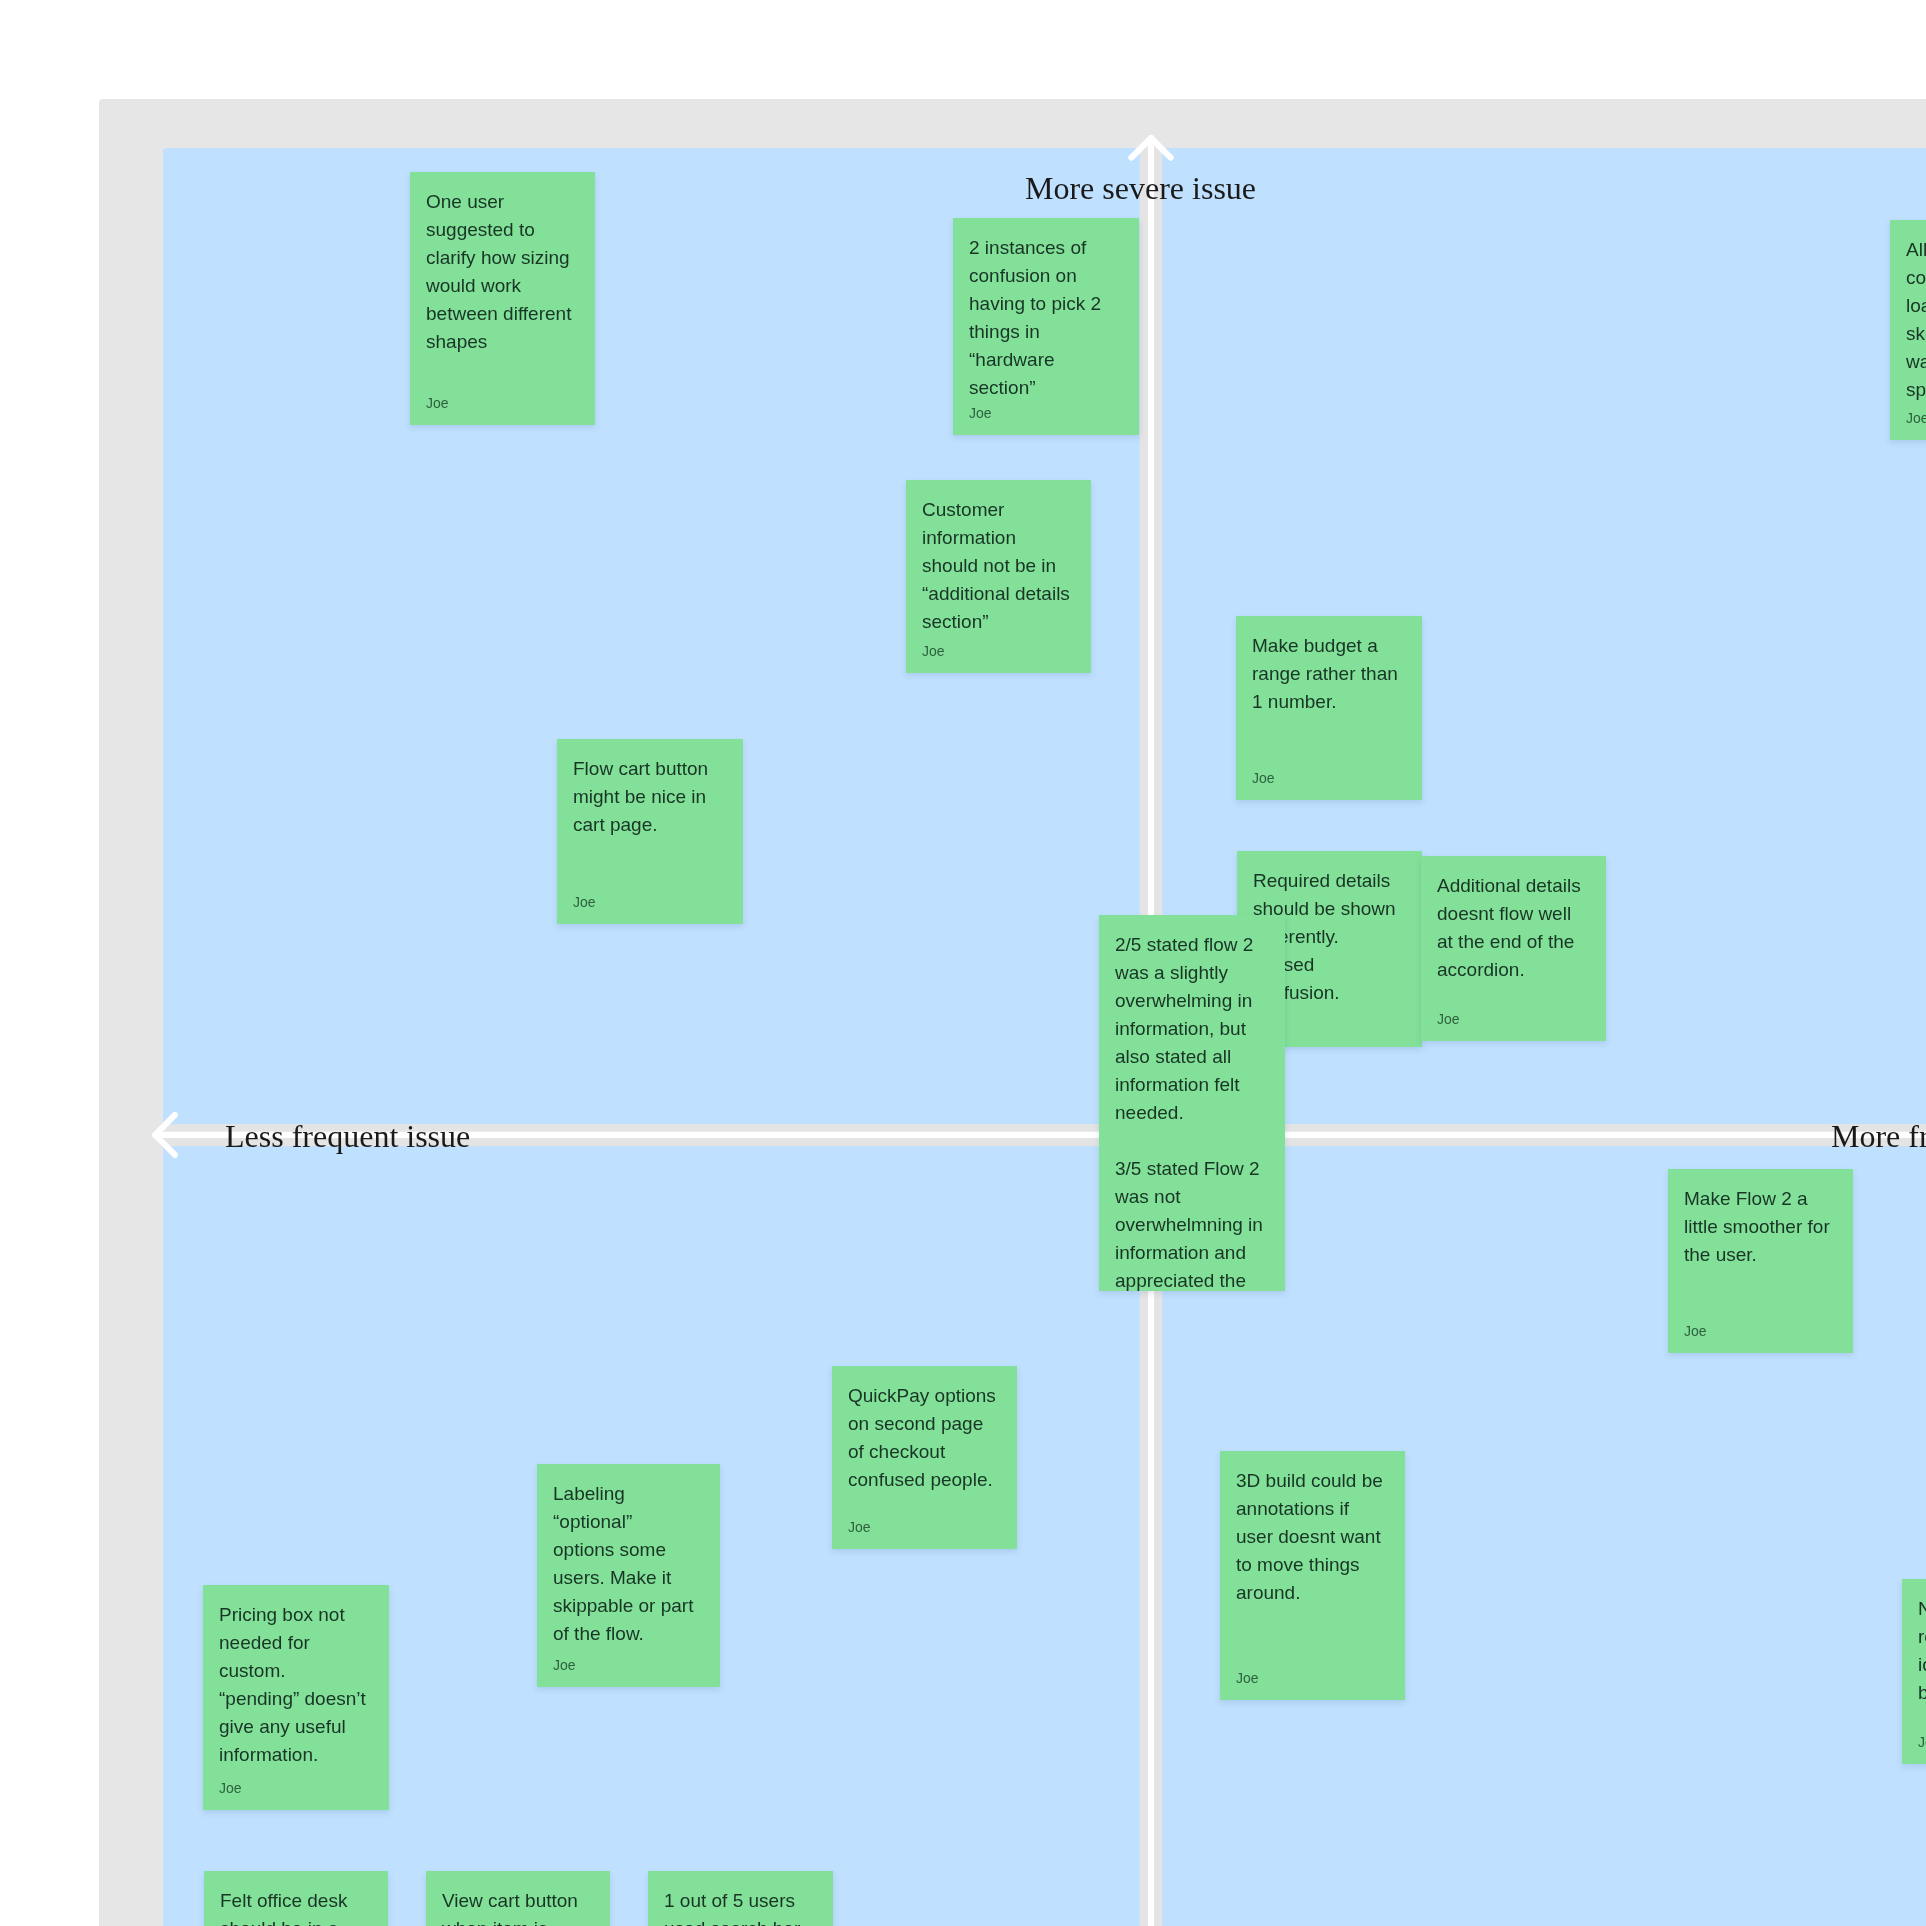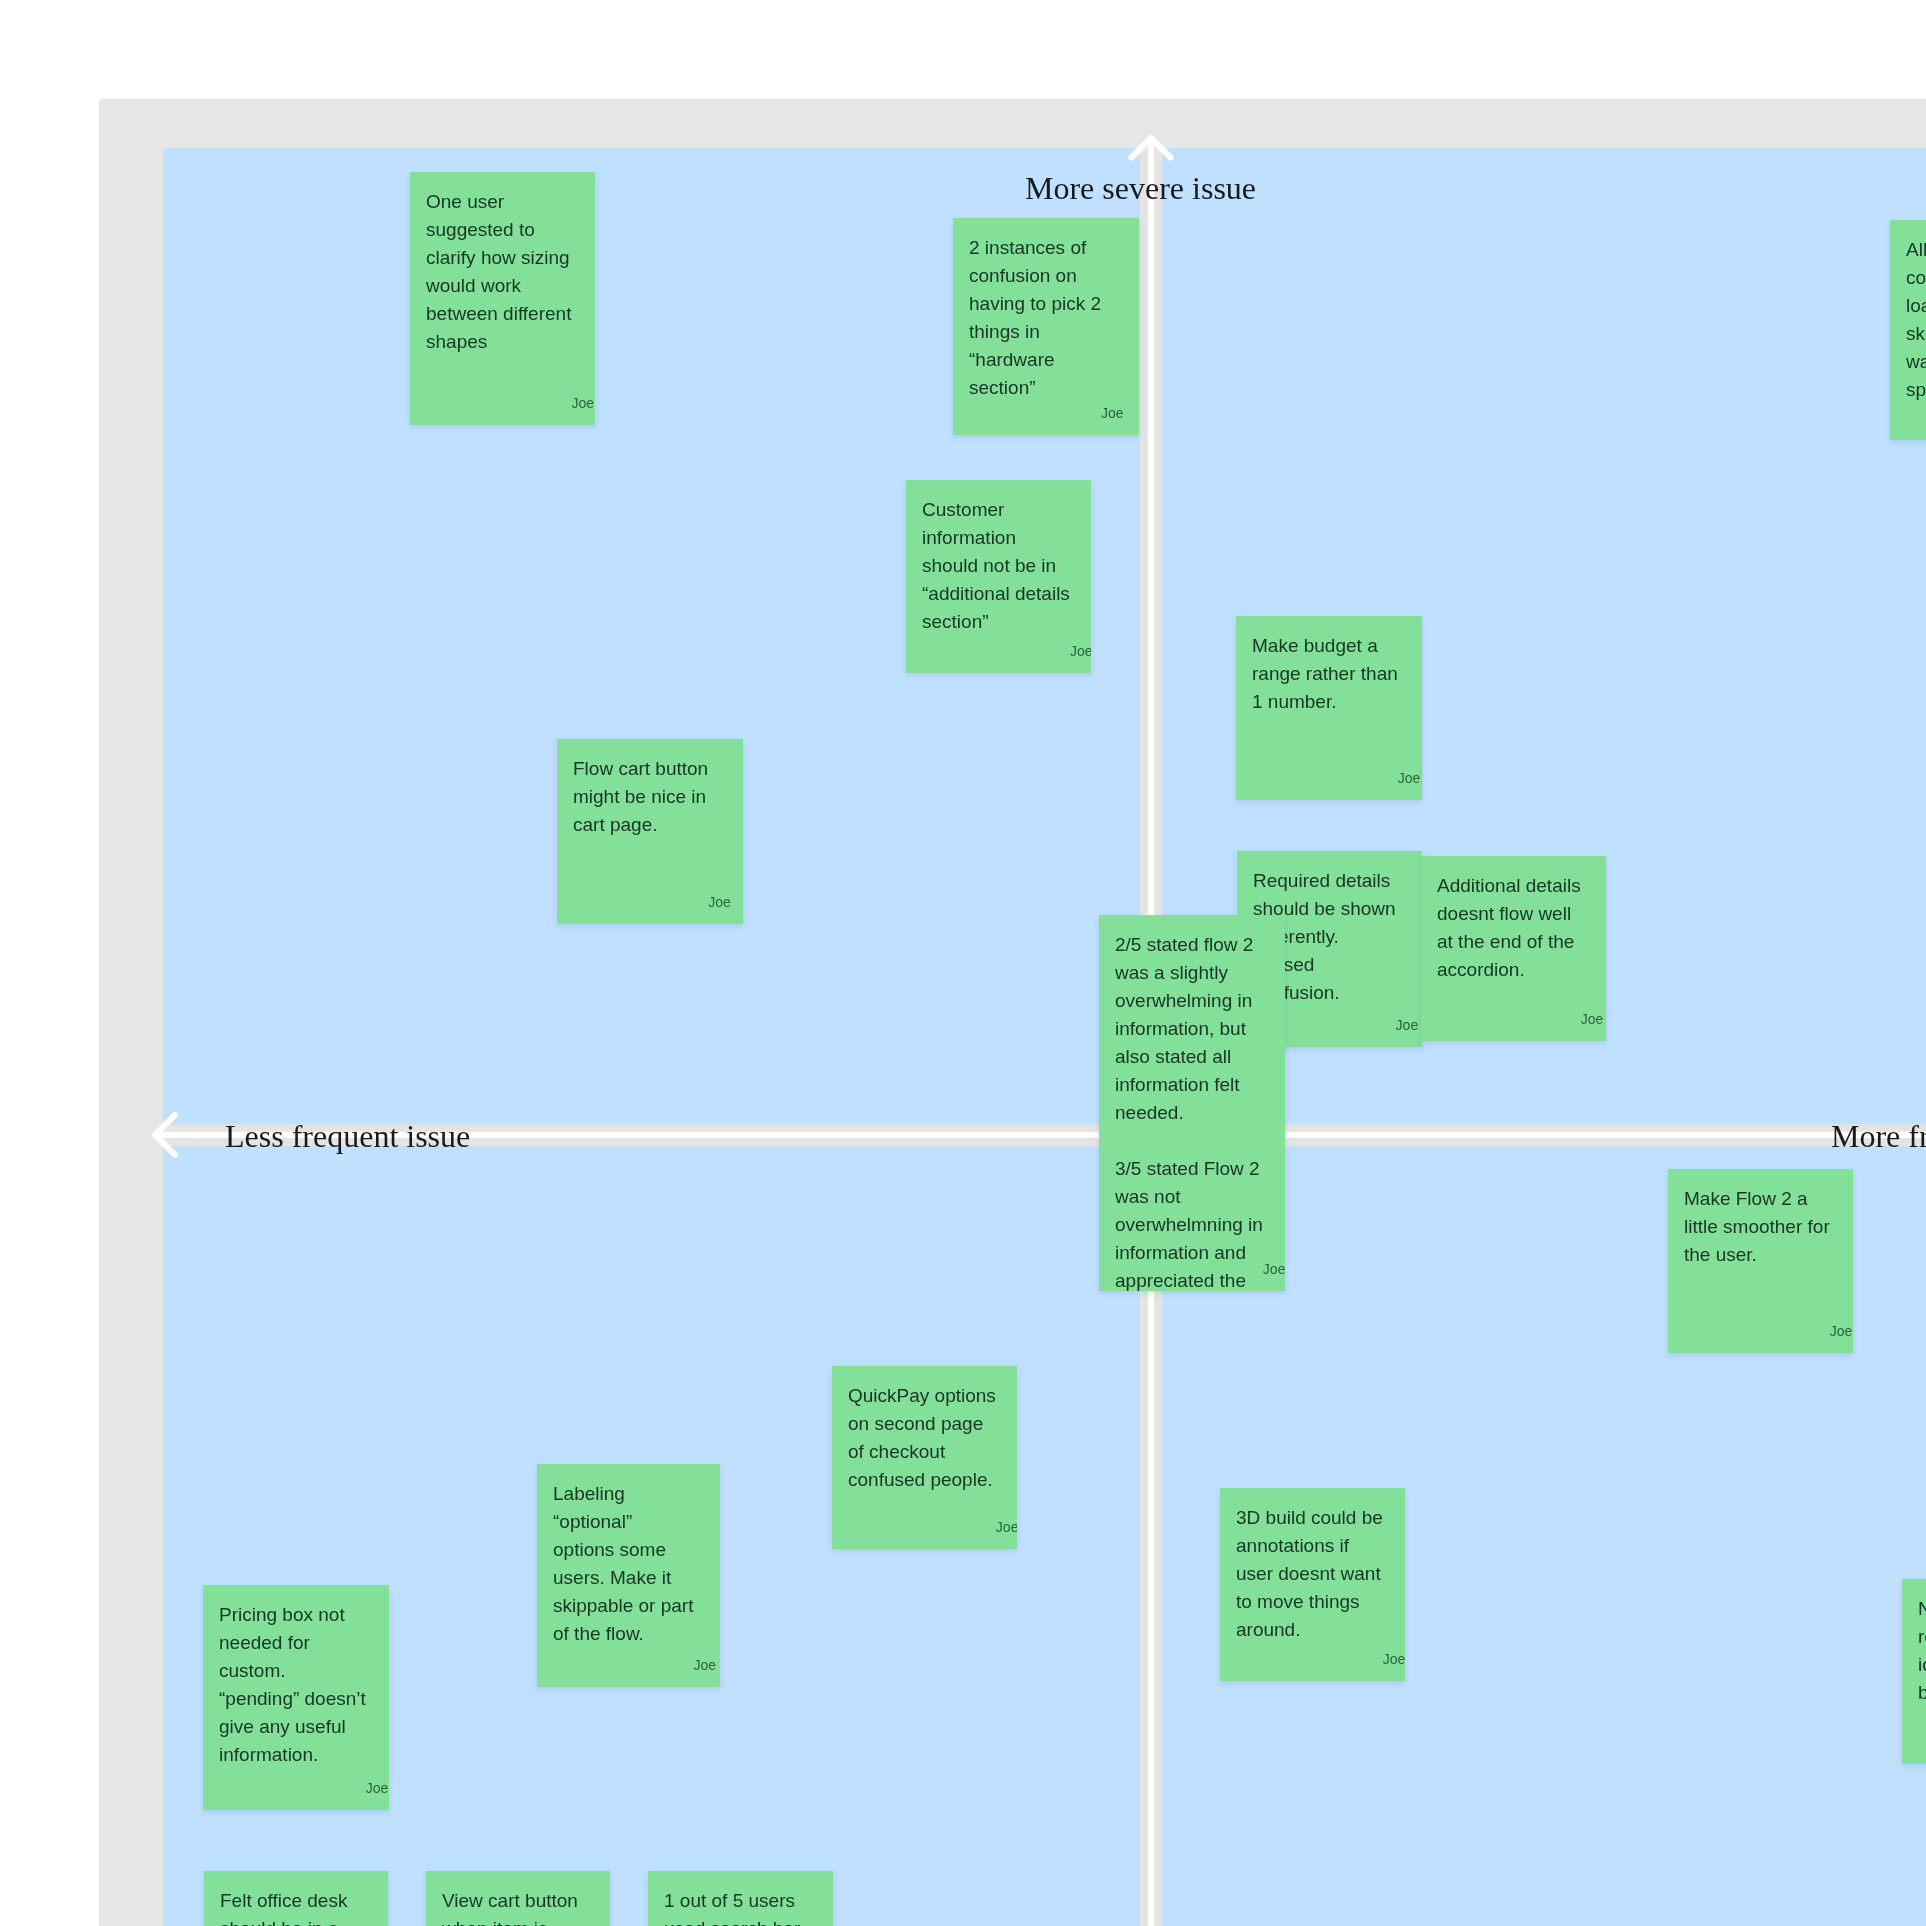--- a/index.html
+++ b/index.html
@@ -24,21 +24,21 @@
 
   .axis-label {
     position:absolute; z-index:3;
     font-size:32px; line-height:32px; color:#1a1a1a; white-space:nowrap;font-family:Liberation Serif, serif;
   }
 
   .note {
     position:absolute; box-sizing:border-box; overflow:hidden;
     background:#82e098;
     padding:16.4px 11.6px 16px 16px;
-    display:flex; flex-direction:row;
+    display:flex; flex-direction:column;
     box-shadow:0 2.7px 6.2px rgba(55,85,125,0.16);
   }
   .note-body {
     font-size:19px; line-height:28px; color:#183526; white-space:pre;
   }
   .note-author {
     margin-top:auto; font-size:14px; line-height:9.6px; color:#2f6141;
   }
 </style>
 </head>
@@ -156,21 +156,21 @@
 the user.</div>
       <div class="note-author">Joe</div>
     </div>
     <div class="note" style="left:832px;top:1366px;width:185px;height:183px;z-index:10">
       <div class="note-body">QuickPay options
 on second page
 of checkout
 confused people.</div>
       <div class="note-author">Joe</div>
     </div>
-    <div class="note" style="left:1220px;top:1488px;width:185px;height:193px;z-index:10">
+    <div class="note" style="left:1220px;top:1451px;width:185px;height:249px;z-index:10">
       <div class="note-body">3D build could be
 annotations if
 user doesnt want
 to move things
 around.</div>
       <div class="note-author">Joe</div>
     </div>
     <div class="note" style="left:537px;top:1464px;width:183px;height:223px;z-index:10">
       <div class="note-body">Labeling
 “optional”

